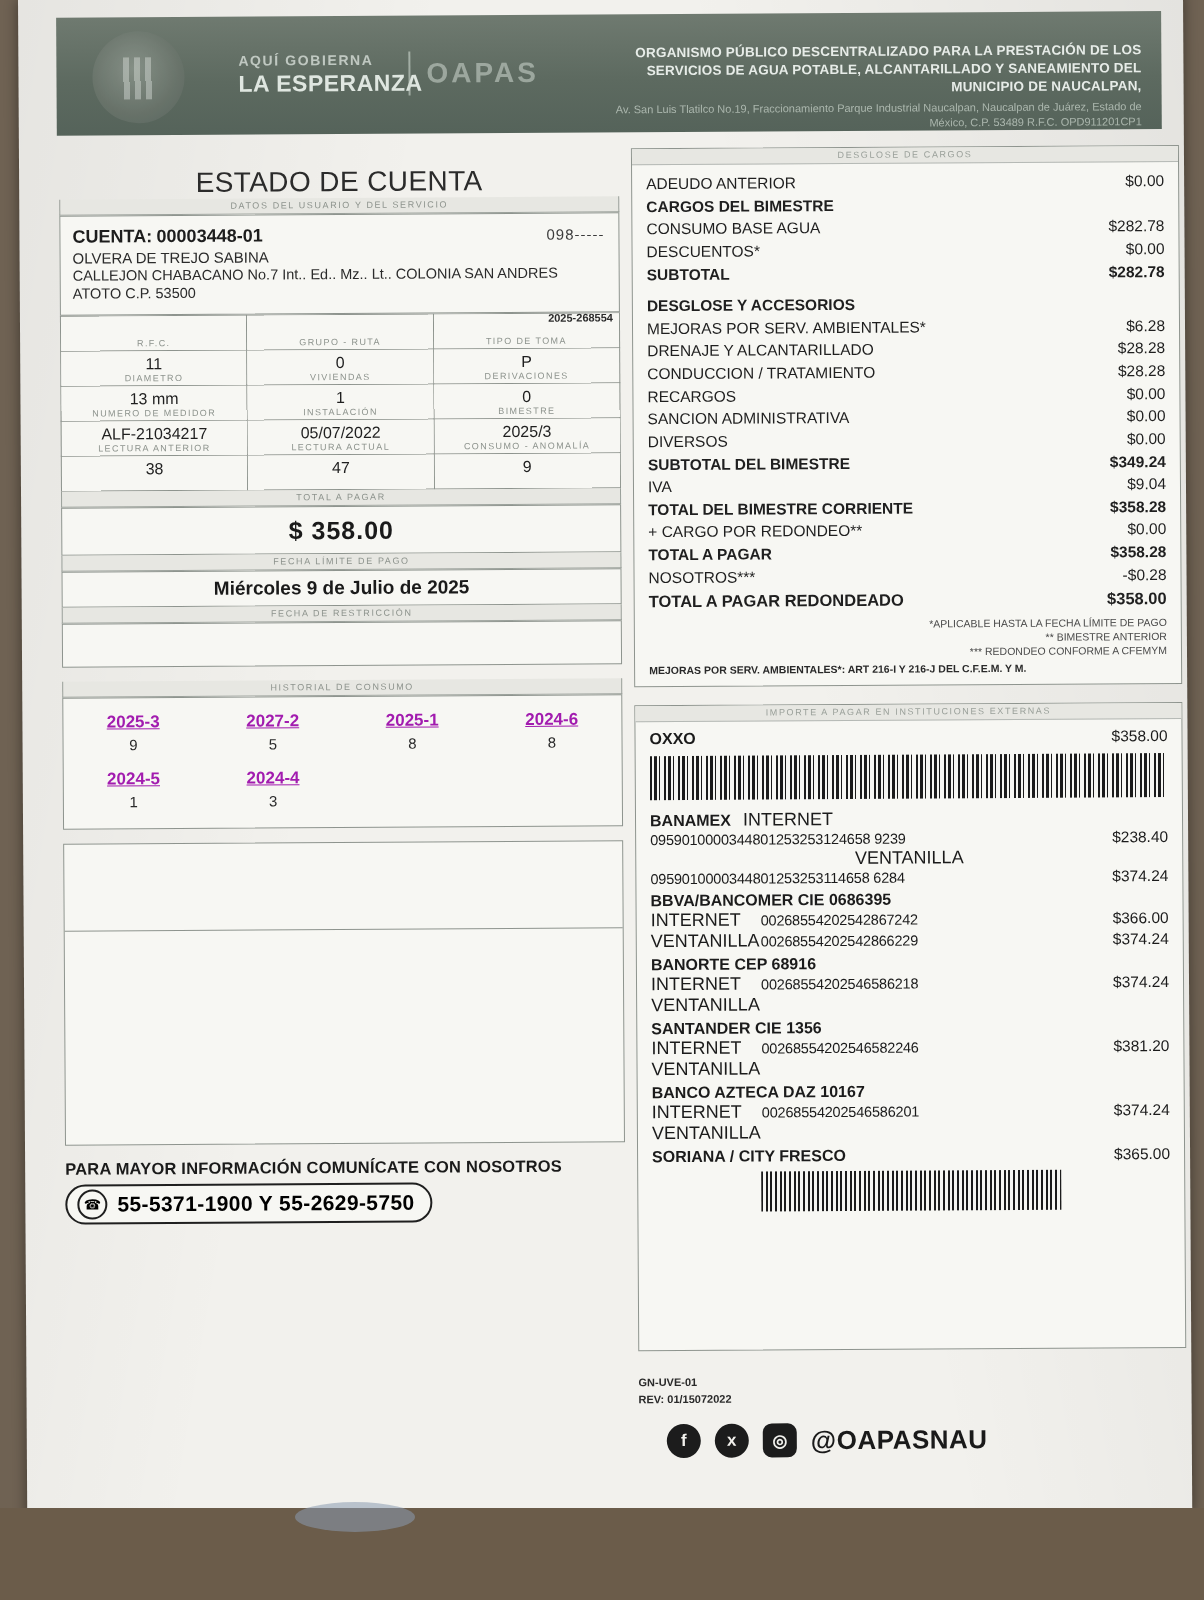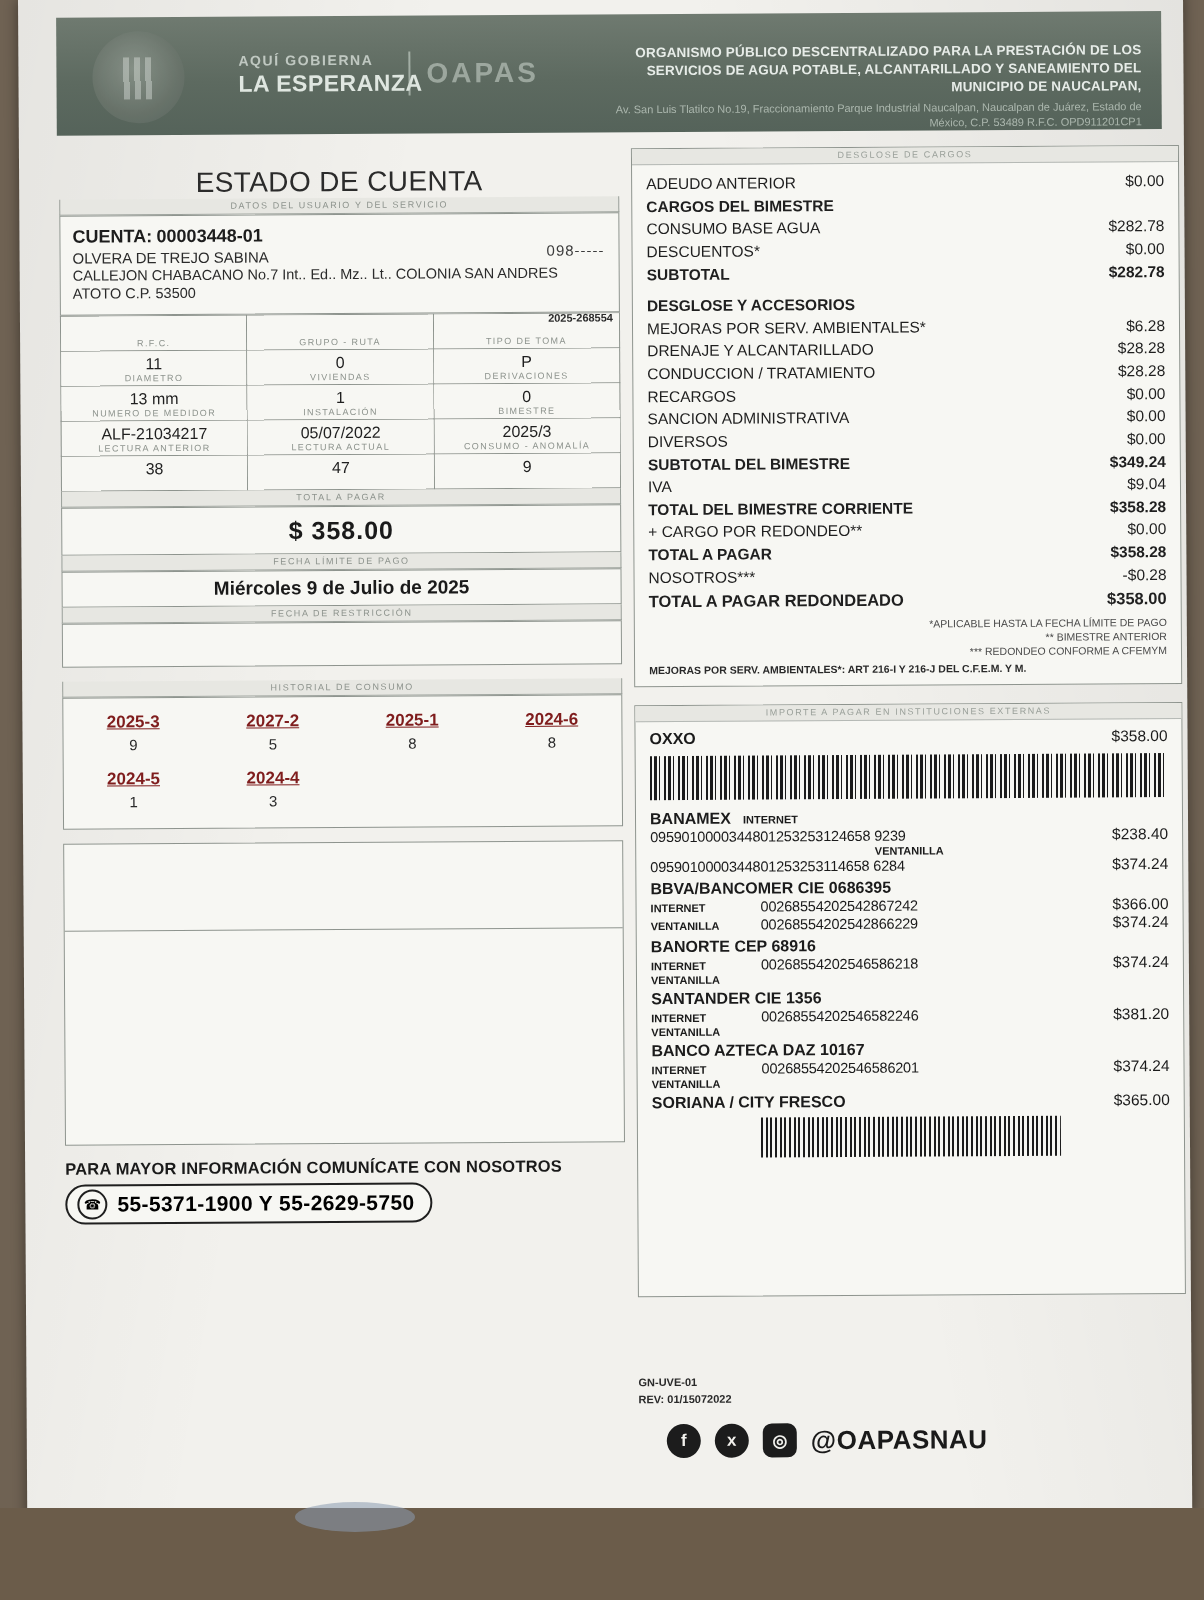--- a/index.html
+++ b/index.html
@@ -56,37 +56,37 @@
   .left{position:absolute;left:40px;top:168px;width:560px;}
   .title{font-size:28px;text-align:center;color:#2b2b2b;letter-spacing:.4px;}
   .strip{
     height:15px;border:1px solid #9aa09a;border-top:none;
     background:#e7e7e2;font-size:9px;letter-spacing:1.6px;color:#8d938d;
     text-align:center;line-height:15px;
   }
   .box{border:1px solid #8e948e;background:#f7f7f3;}
   .acct{padding:10px 12px 12px 12px;position:relative;}
   .acct .num{font-size:18px;font-weight:bold;color:#1d1d1d;}
-  .acct .r{position:absolute;right:14px;top:28px;font-size:15px;color:#3b3b3b;letter-spacing:1px;}
+  .acct .r{position:absolute;right:14px;top:12px;font-size:15px;color:#3b3b3b;letter-spacing:1px;}
   .acct .nm{font-size:15px;color:#2b2b2b;margin-top:2px;}
   .acct .ad{font-size:14.5px;color:#2b2b2b;line-height:1.25;}
   table.grid{border-collapse:collapse;width:100%;table-layout:fixed;}
   table.grid td{border:1px solid #8e948e;height:32px;vertical-align:top;position:relative;background:#f7f7f3;}
   .cellv{position:absolute;left:0;right:0;top:4px;text-align:center;font-size:16px;color:#1f1f1f;}
   .celll{position:absolute;left:0;right:0;bottom:2px;text-align:center;font-size:9px;letter-spacing:1.4px;color:#8d938d;}
   .stamp{position:absolute;right:6px;top:-2px;font-size:11px;font-weight:bold;color:#2a2a2a;}
   .totbox{border:1px solid #8e948e;background:#f7f7f3;height:46px;text-align:center;}
   .totbox span{font-size:25px;font-weight:bold;color:#1a1a1a;line-height:46px;letter-spacing:1px;}
   .datebox{border:1px solid #8e948e;background:#f7f7f3;height:34px;text-align:center;}
   .datebox span{font-size:19px;font-weight:bold;color:#1a1a1a;line-height:34px;}
   .emptybox{border:1px solid #8e948e;background:#f7f7f3;height:42px;}
   .hist{border:1px solid #8e948e;background:#f7f7f3;padding:14px 0 18px 0;}
   .histrow{display:flex;}
   .histcell{flex:1;text-align:center;}
-  .histcell .p{font-size:17px;font-weight:bold;color:#7f1d1d;text-decoration:underline;}
+  .histcell .p{font-size:17px;font-weight:bold;color:#a21caf;text-decoration:underline;}
   .histcell .v{font-size:15px;color:#2a2a2a;margin-top:4px;}
   .bigempty{border:1px solid #8e948e;background:#f7f7f3;height:300px;margin-top:14px;position:relative;}
   .bigempty:after{content:"";position:absolute;left:0;right:0;top:86px;height:1px;background:#8e948e;}
   .footnote{margin-top:14px;font-size:16.5px;font-weight:bold;color:#1a1a1a;letter-spacing:.2px;}
   .phonepill{
     margin-top:6px;display:inline-flex;align-items:center;gap:10px;
     border:2px solid #1f1f1f;border-radius:22px;padding:3px 16px 3px 10px;background:#f7f7f3;
   }
   .phonepill .ic{width:26px;height:26px;border-radius:50%;border:2px solid #1f1f1f;display:flex;align-items:center;justify-content:center;font-size:14px;}
   .phonepill .tx{font-size:21px;font-weight:bold;letter-spacing:.4px;}
@@ -98,21 +98,21 @@
   .li{display:flex;justify-content:space-between;font-size:15.5px;color:#1f1f1f;line-height:1.46;}
   .li.b{font-weight:bold;}
   .li .amt{font-variant-numeric:tabular-nums;}
   .sec{height:9px;}
   .small{font-size:10.5px;color:#4a4a4a;text-align:right;line-height:1.3;}
   .smallL{font-size:10.5px;color:#2a2a2a;font-weight:bold;margin-top:4px;}
   .extern{margin-top:18px;}
   .payrow{display:flex;justify-content:space-between;align-items:baseline;font-size:15.5px;color:#1b1b1b;}
   .bank{font-weight:bold;font-size:16px;}
   .ref{font-size:14.5px;letter-spacing:-.2px;}
-  .mode{font-size:11px;font-weight:bold;}
+  .mode{font-size:18px;}
   .bc{height:44px;margin:8px 0 10px 0;background:
     repeating-linear-gradient(90deg,#1c1c1c 0 2px,#f7f7f3 2px 4px,#1c1c1c 4px 7px,#f7f7f3 7px 9px,#1c1c1c 9px 10px,#f7f7f3 10px 14px);}
   .bc2{height:40px;margin:6px auto 8px auto;width:300px;background:
     repeating-linear-gradient(90deg,#1c1c1c 0 2px,#f7f7f3 2px 5px,#1c1c1c 5px 7px,#f7f7f3 7px 9px,#1c1c1c 9px 11px,#f7f7f3 11px 14px);}
   .rev{position:absolute;left:612px;top:1378px;font-size:11px;font-weight:bold;color:#2a2a2a;line-height:1.5;}
   .social{position:absolute;left:640px;top:1428px;display:flex;align-items:center;gap:14px;}
   .sic{width:34px;height:34px;border-radius:50%;background:#1c1c1c;color:#f2f1ed;display:flex;align-items:center;justify-content:center;font-size:17px;font-weight:bold;}
   .sic.sq{border-radius:9px;}
   .handle{font-size:26px;font-weight:bold;color:#1a1a1a;letter-spacing:.5px;}
   .deskedge{position:absolute;left:0;bottom:0;width:1204px;height:92px;background:#6b5c4a;}

